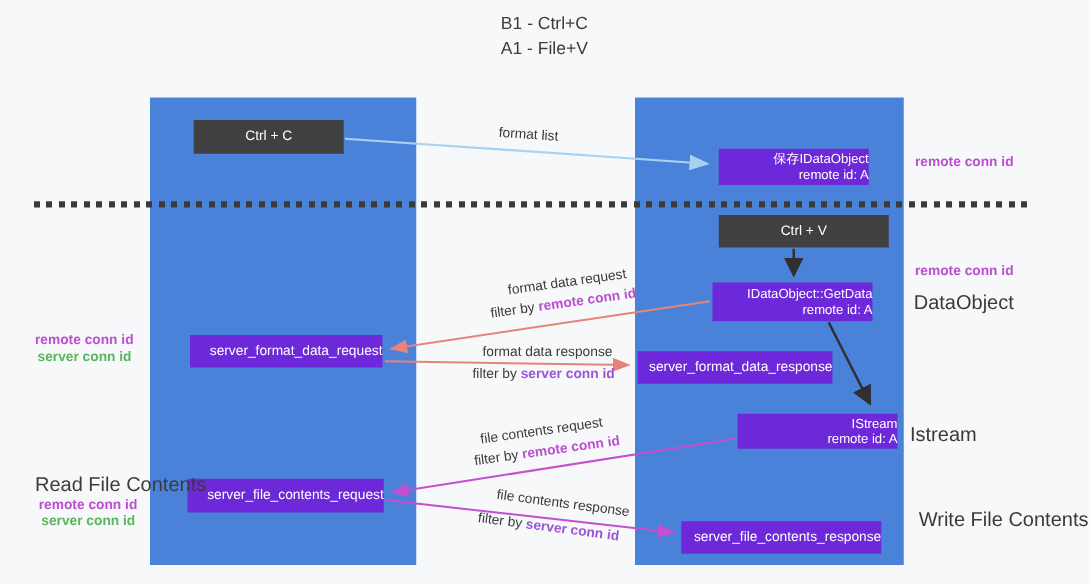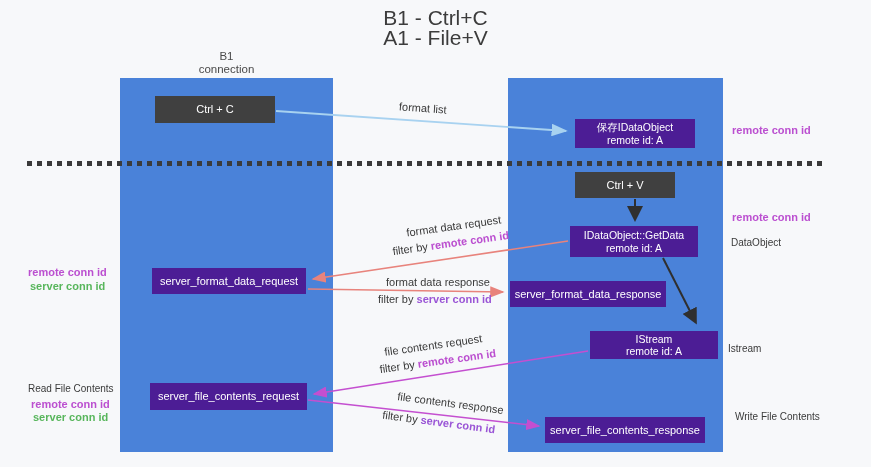--- a/index.html
+++ b/index.html
@@ -4,21 +4,21 @@
 <style>
   html,body{margin:0;padding:0;background:#f7f8fa;}
   #canvas{
     position:relative;width:871px;height:467px;overflow:hidden;
     font-family:"Liberation Sans",sans-serif;background:#f7f8fa;
   }
   .abs{position:absolute;}
   
   .title{
     left:0;top:8px;width:871px;text-align:center;
-    font-size:21px;line-height:20px;color:#3c3c3c;
+    font-size:14px;line-height:20px;color:#3c3c3c;
   }
   
   .lane-header{
     top:50px;text-align:center;font-size:11.5px;line-height:13px;color:#4a4a4a;
   }
   .lane-header span{display:block;}
   
   .lane{
     top:78px;height:374px;background:#4a82d9;
   }
@@ -26,26 +26,26 @@
   .divider{
     left:27px;top:161px;width:795px;height:5px;
     background:repeating-linear-gradient(90deg,#3a3a3a 0 5px,transparent 5px 10px);
   }
   
   .box{
     display:flex;flex-direction:column;align-items:center;justify-content:center;
     color:#ffffff;font-size:11px;line-height:13px;text-align:center;white-space:nowrap;
   }
   .box.green{background:#404040;}
-  .box.orange{background:#4c1d95;}
+  .box.orange{background:#6d28d9;align-items:flex-end;}
   .box.two-line{font-size:10.5px;line-height:12.5px;}
   .box span{display:block;}
   
   .side-label{font-size:11px;line-height:13px;white-space:nowrap;}
-  .side-label.dark{color:#3a3a3a;font-size:10px;}
+  .side-label.dark{color:#3a3a3a;font-size:16px;}
   .magenta{color:#bb4fd0;font-weight:bold;}
   .green-text{color:#58b65c;font-weight:bold;}
   .violet{color:#9a55d6;font-weight:bold;}
   
   .arrow-label{
     font-size:11px;color:#3a3a3a;white-space:nowrap;transform-origin:center center;
   }
   .rot-up{transform:rotate(-8deg);}
   .rot-down{transform:rotate(7.5deg);}
   .rot-slight{transform:rotate(4deg);}
@@ -54,24 +54,20 @@
 </head>
 <body>
 
 <div id="canvas">
 
   <div class="abs title">
     <span>B1 - Ctrl+C</span><br>
     <span>A1 - File+V</span>
   </div>
 
-  <div class="abs lane-header" style="left:120px;width:213px;">
-    <span>B1</span>
-    <span>connection</span>
-  </div>
   <div class="abs lane-header" style="left:508px;width:215px;">
   </div>
 
   <div class="abs lane" style="left:120px;width:213px;"></div>
   <div class="abs lane" style="left:508px;width:215px;"></div>
 
   <div class="abs divider"></div>
 
   <svg class="abs arrows" width="871" height="467" viewBox="0 0 871 467">
     <defs>
@@ -99,21 +95,21 @@
 
   <div class="abs box green" style="left:155px;top:96px;width:120px;height:27px;">
     <span>Ctrl + C</span>
   </div>
 
   <div class="abs box orange two-line" style="left:575px;top:119px;width:120px;height:29px;">
     <span>保存IDataObject</span>
     <span>remote id: A</span>
   </div>
 
-  <div class="abs box green" style="left:575px;top:172px;width:100px;height:26px;">
+  <div class="abs box green" style="left:575px;top:172px;width:136px;height:26px;">
     <span>Ctrl + V</span>
   </div>
 
   <div class="abs box orange two-line" style="left:570px;top:226px;width:128px;height:31px;">
     <span>IDataObject::GetData</span>
     <span>remote id: A</span>
   </div>
 
   <div class="abs box orange" style="left:510px;top:281px;width:156px;height:26px;">
     <span>server_format_data_response</span>

